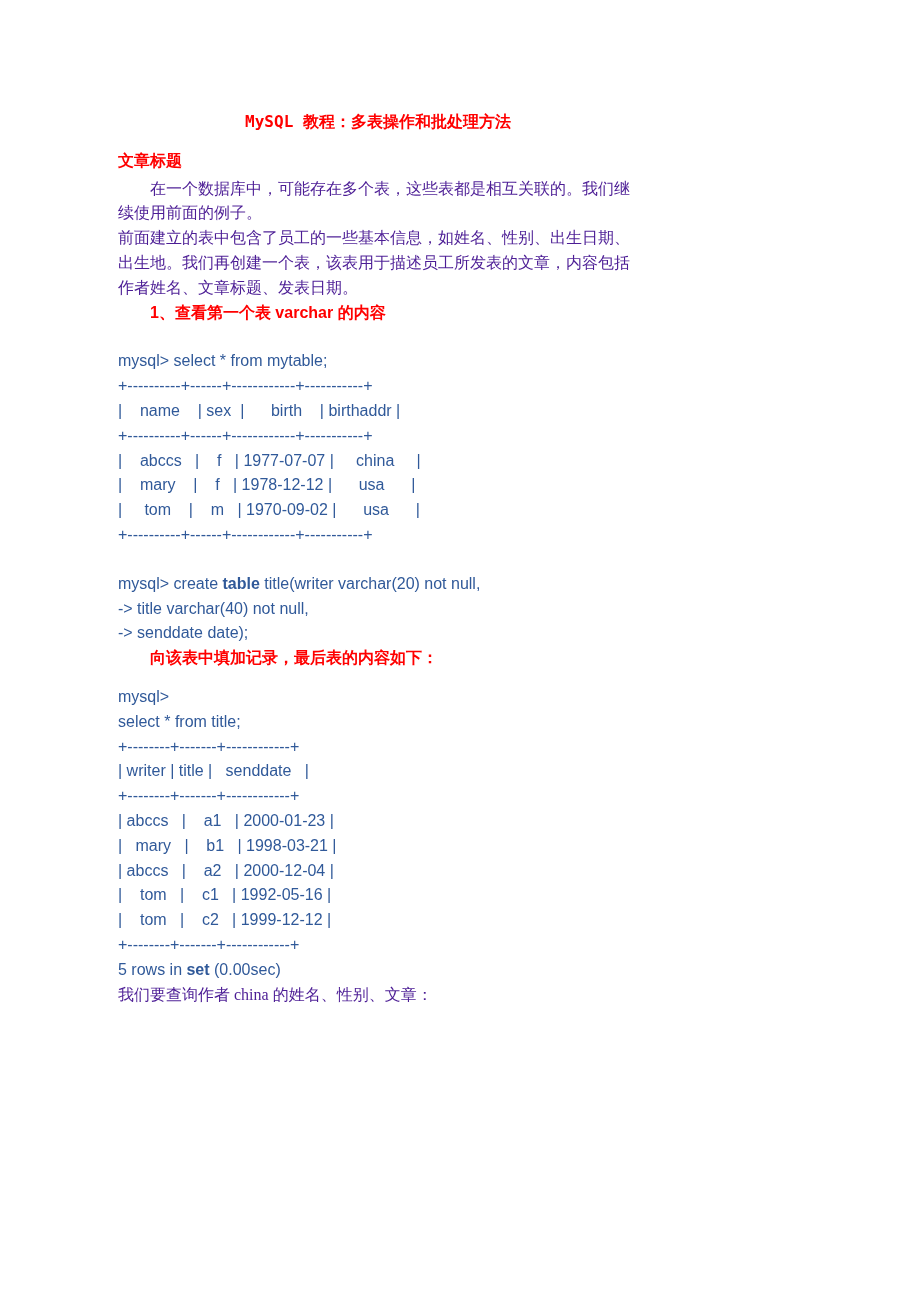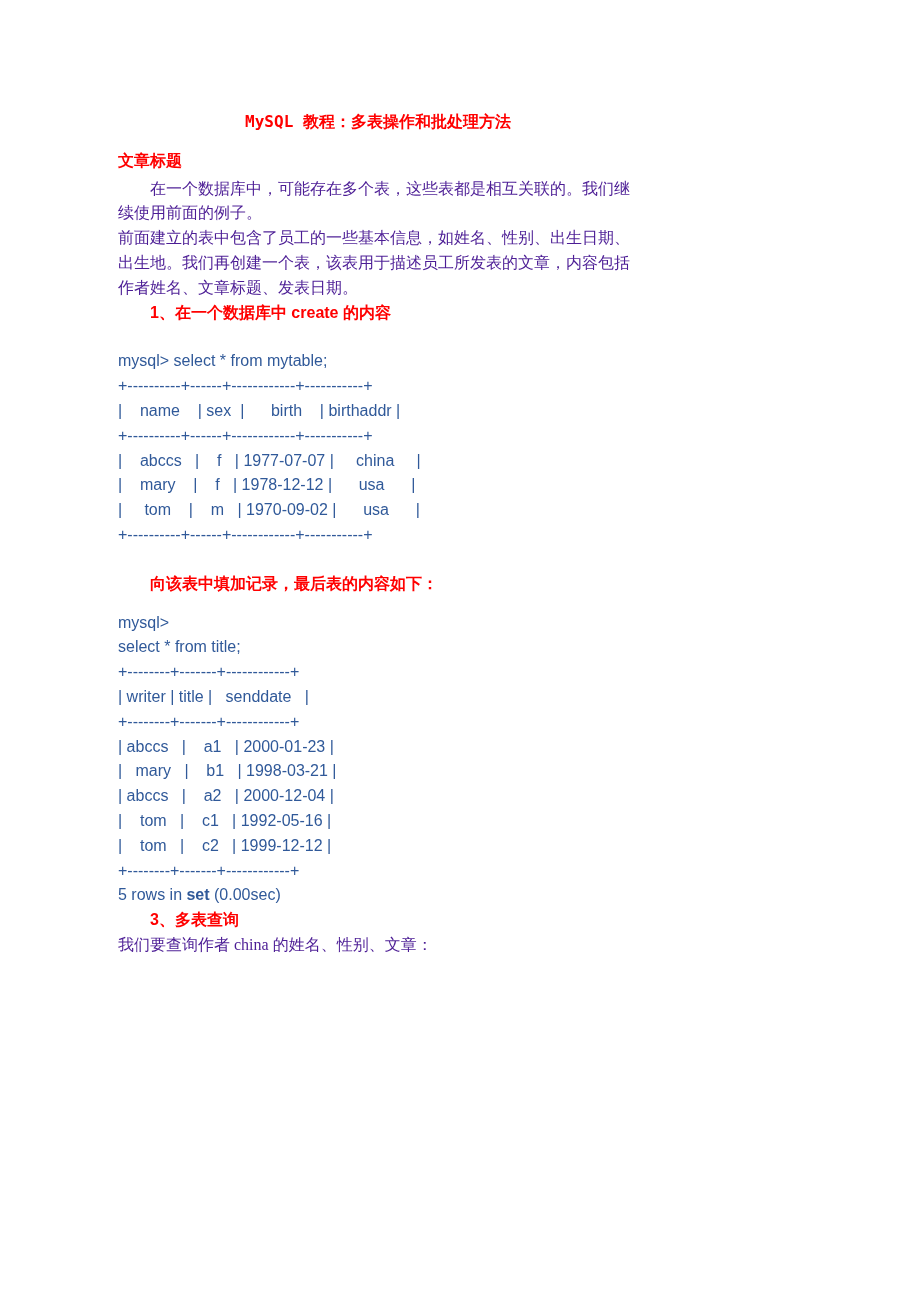--- a/index.html
+++ b/index.html
@@ -66,57 +66,57 @@
 
 <div class="page">
 
   <div class="title">MySQL 教程：多表操作和批处理方法</div>
 
   <div class="section-header">文章标题</div>
   <div class="body-text indent">在一个数据库中，可能存在多个表，这些表都是相互关联的。我们继续使用前面的例子。</div>
   <div class="body-text">前面建立的表中包含了员工的一些基本信息，如姓名、性别、出生日期、出生地。我们再创建一个表，该表用于描述员工所发表的文章，内容包括作者姓名、文章标题、发表日期。</div>
 
   <div class="red-bold single-indent">
-    <span>1、</span><span>在一个数据库中 </span><span>create </span><span class="cn">的内容</span>
+    <span>1、</span><span>查看第一个表 </span><span>varchar </span><span class="cn">的内容</span>
   </div>
 
   <div class="blank"></div>
 
   <pre class="code">mysql&gt; select * from mytable;
 +----------+------+------------+-----------+
 |    name    | sex  |      birth    | birthaddr |
 +----------+------+------------+-----------+
 |    abccs   |    f   | 1977-07-07 |     china     |
 |    mary    |    f   | 1978-12-12 |      usa      |
 |     tom    |    m   | 1970-09-02 |      usa      |
 +----------+------+------------+-----------+</pre>
 
 
   <div class="blank"></div>
 
+  <pre class="code"><span>mysql&gt; create </span><span class="kw">table</span><span> title(writer varchar(20) not null,
+-&gt; title varchar(40) not null,
+-&gt; senddate date);</span></pre>
 
   <div class="red-bold single-indent cn">向该表中填加记录，最后表的内容如下：</div>
 
   <div style="height:14px"></div>
 
   <pre class="code"><span>mysql&gt;
 select * from title;
 +--------+-------+------------+
 | writer | title |   senddate   |
 +--------+-------+------------+
 | abccs   |    a1   | 2000-01-23 |
 |   mary   |    b1   | 1998-03-21 |
 | abccs   |    a2   | 2000-12-04 |
 |    tom   |    c1   | 1992-05-16 |
 |    tom   |    c2   | 1999-12-12 |
 +--------+-------+------------+
 5 rows in </span><span class="kw">set</span><span> (0.00sec)</span></pre>
 
-  <div class="red-bold single-indent">
-    <span>3、</span><span class="cn">多表查询</span>
-  </div>
 
   <div class="body-text">我们要查询作者 china 的姓名、性别、文章：</div>
 
   <div style="height:14px"></div>
 
 
 </div>
 
 </body></html>

